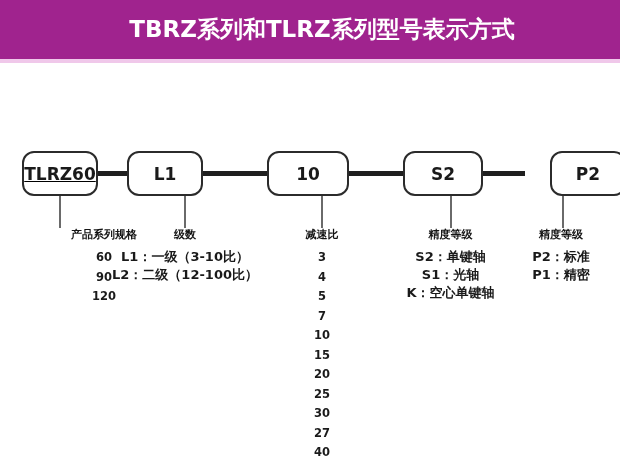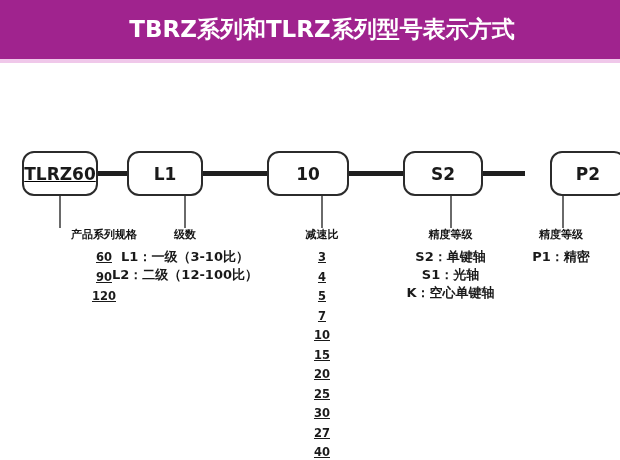--- a/index.html
+++ b/index.html
@@ -108,21 +108,20 @@
   .col-item {
     font-size: 13px;
     font-weight: bold;
     line-height: 18px;
     white-space: nowrap;
     color: #1a1a1a;
   }
   .col-item.numeric {
     font-size: 11.5px;
     line-height: 19.5px;
-    text-decoration: underline;
   }
 
   
   #col-1 { left: 0px;   width: 120px; padding-left: 44px; }
   #col-2 { left: 110px; width: 150px; }
   #col-3 { left: 262px; width: 120px; }
   #col-4 { left: 378px; width: 145px; }
   #col-5 { left: 502px; width: 118px; }
 </style>
 </head>
@@ -193,16 +192,17 @@
 
   <div class="col" id="col-4">
     <div class="col-header">精度等级</div>
     <div class="col-item">S2：单键轴</div>
     <div class="col-item">S1：光轴</div>
     <div class="col-item">K：空心单键轴</div>
   </div>
 
   <div class="col" id="col-5">
     <div class="col-header">精度等级</div>
+    <div class="col-item">P2：标准</div>
     <div class="col-item">P1：精密</div>
   </div>
 
 </div>
 
 </body></html>

